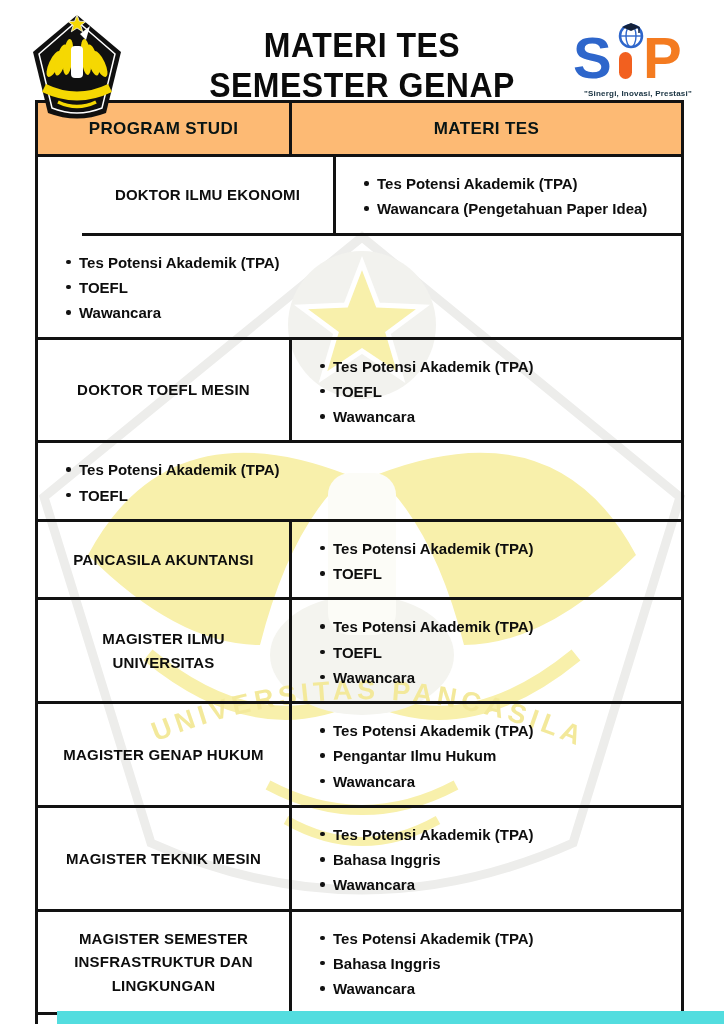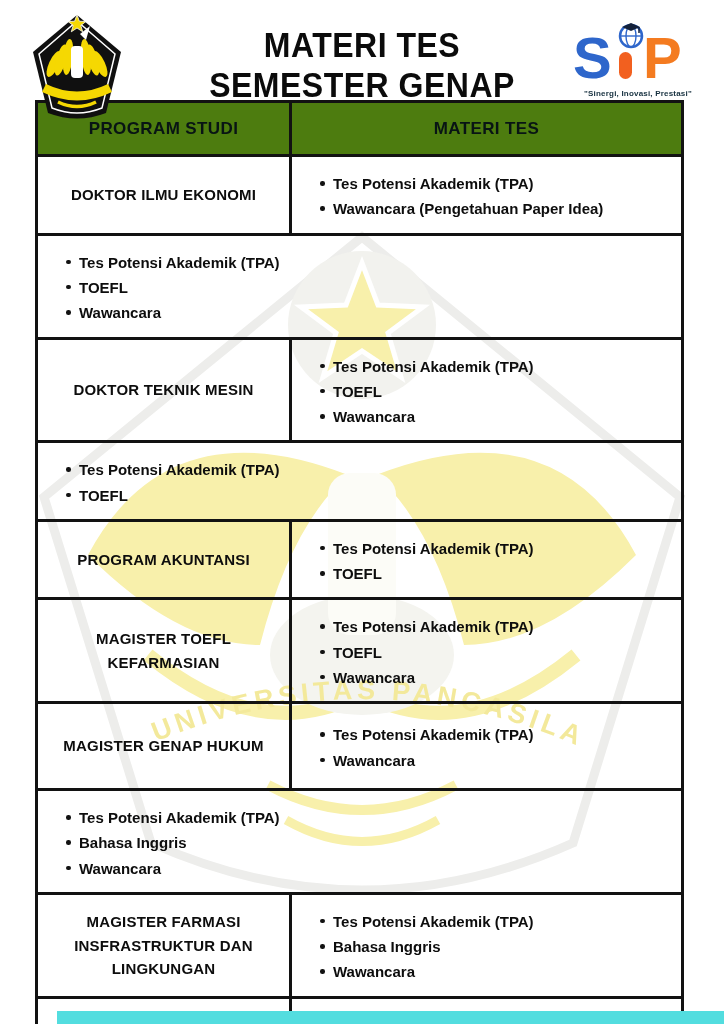--- a/index.html
+++ b/index.html
@@ -13,35 +13,35 @@
   .uni-logo{position:absolute;left:30px;top:12px;width:94px;height:112px;z-index:2;}
   .title{position:absolute;left:10px;top:26px;width:704px;text-align:center;z-index:2;
          font-weight:bold;font-size:32px;line-height:35px;letter-spacing:.5px;
          transform:scaleY(1.12);transform-origin:center top;color:#0b0b0b;}
   .sip{position:absolute;right:16px;top:22px;width:140px;text-align:center;z-index:2;}
   .sip-tagline{font-size:8px;font-weight:bold;color:#16303f;letter-spacing:.2px;margin-top:1px;}
 
   
   .tbl{position:absolute;left:35px;top:100px;width:643px;z-index:1;
        border:3px solid #121212;background:transparent;box-shadow:0 2px 0 #c9c9c9;}
-  .thead{display:grid;grid-template-columns:254px 1fr;background:#4d7c0f;border-bottom:3px solid #121212;}
+  .thead{display:grid;grid-template-columns:254px 1fr;background:#fdba74;border-bottom:3px solid #121212;}
   .th{min-height:51px;display:flex;align-items:center;justify-content:center;
       font-weight:bold;font-size:17px;letter-spacing:.4px;color:#081414;}
   .th:first-child{border-right:3px solid #121212;}
   .t-row{display:grid;grid-template-columns:254px 1fr;border-bottom:3px solid #121212;}
   #rows .t-row:last-child{border-bottom:none;}
   .cell-program{border-right:3px solid #121212;display:flex;align-items:center;justify-content:center;
                 text-align:center;font-weight:bold;font-size:15px;line-height:1.55;
                 padding:6px 14px;letter-spacing:.2px;}
   .cell-materials{list-style:none;margin:0;align-self:center;padding:12px 12px 8px 27px;width:100%;box-sizing:border-box;}
   .cell-materials li{position:relative;padding-left:14px;font-weight:bold;font-size:15px;line-height:1.35;margin:5px 0;}
   .cell-materials li::before{content:"";position:absolute;left:1px;top:7px;width:4.5px;height:4.5px;
                              border-radius:50%;background:#121212;}
   
-  #rows .t-row:nth-child(1){min-height:68px;}
+  #rows .t-row:nth-child(1){min-height:68px;margin-left:44px;}
   #rows .t-row:nth-child(2){min-height:101px;}
   #rows .t-row:nth-child(3){min-height:83px;}
   #rows .t-row:nth-child(4){min-height:64px;}
   #rows .t-row:nth-child(5){min-height:67px;}
   #rows .t-row:nth-child(6){min-height:85px;}
   #rows .t-row:nth-child(7){min-height:84px;}
   #rows .t-row:nth-child(8){min-height:88px;}
   #rows .t-row:nth-child(9){min-height:79px;}
   #rows .t-row:nth-child(10){min-height:89px;}
 
@@ -124,70 +124,72 @@
 
       <div class="t-row">
         <ul class="cell-materials">
             <li>Tes Potensi Akademik (TPA)</li>
             <li>TOEFL</li>
             <li>Wawancara</li>
           </ul>
       </div>
 
       <div class="t-row">
-        <div class="cell-program">DOKTOR TEKNIK MESIN</div>
-        <ul class="cell-materials">
-            <li>Tes Potensi Akademik (TPA)</li>
-            <li>TOEFL</li>
-            <li>Wawancara</li>
-          </ul>
-      </div>
-
-      <div class="t-row">
-        <ul class="cell-materials">
-            <li>Tes Potensi Akademik (TPA)</li>
-            <li>TOEFL</li>
-          </ul>
-      </div>
-
-      <div class="t-row">
-        <div class="cell-program">PROGRAM AKUNTANSI</div>
-        <ul class="cell-materials">
-            <li>Tes Potensi Akademik (TPA)</li>
-            <li>TOEFL</li>
-          </ul>
-      </div>
-
-      <div class="t-row">
-        <div class="cell-program">MAGISTER TOEFL KEFARMASIAN</div>
+        <div class="cell-program">DOKTOR TOEFL MESIN</div>
+        <ul class="cell-materials">
+            <li>Tes Potensi Akademik (TPA)</li>
+            <li>TOEFL</li>
+            <li>Wawancara</li>
+          </ul>
+      </div>
+
+      <div class="t-row">
+        <ul class="cell-materials">
+            <li>Tes Potensi Akademik (TPA)</li>
+            <li>TOEFL</li>
+          </ul>
+      </div>
+
+      <div class="t-row">
+        <div class="cell-program">PANCASILA AKUNTANSI</div>
+        <ul class="cell-materials">
+            <li>Tes Potensi Akademik (TPA)</li>
+            <li>TOEFL</li>
+          </ul>
+      </div>
+
+      <div class="t-row">
+        <div class="cell-program">MAGISTER ILMU UNIVERSITAS</div>
         <ul class="cell-materials">
             <li>Tes Potensi Akademik (TPA)</li>
             <li>TOEFL</li>
             <li>Wawancara</li>
           </ul>
       </div>
 
       <div class="t-row">
         <div class="cell-program">MAGISTER GENAP HUKUM</div>
         <ul class="cell-materials">
             <li>Tes Potensi Akademik (TPA)</li>
-            <li>Wawancara</li>
-          </ul>
-      </div>
-
-      <div class="t-row">
+            <li>Pengantar Ilmu Hukum</li>
+            <li>Wawancara</li>
+          </ul>
+      </div>
+
+      <div class="t-row">
+        <div class="cell-program">MAGISTER TEKNIK MESIN</div>
         <ul class="cell-materials">
             <li>Tes Potensi Akademik (TPA)</li>
             <li>Bahasa Inggris</li>
             <li>Wawancara</li>
           </ul>
       </div>
 
       <div class="t-row">
-        <div class="cell-program">MAGISTER FARMASI INSFRASTRUKTUR DAN LINGKUNGAN</div>
+        <div class="cell-program">MAGISTER SEMESTER INSFRASTRUKTUR DAN LINGKUNGAN</div>
         <ul class="cell-materials">
             <li>Tes Potensi Akademik (TPA)</li>
             <li>Bahasa Inggris</li>
             <li>Wawancara</li>
           </ul>
       </div>
 
       <div class="t-row">
         <div class="cell-program">MAGISTER KENOTARIATAN</div>
         <ul class="cell-materials">

